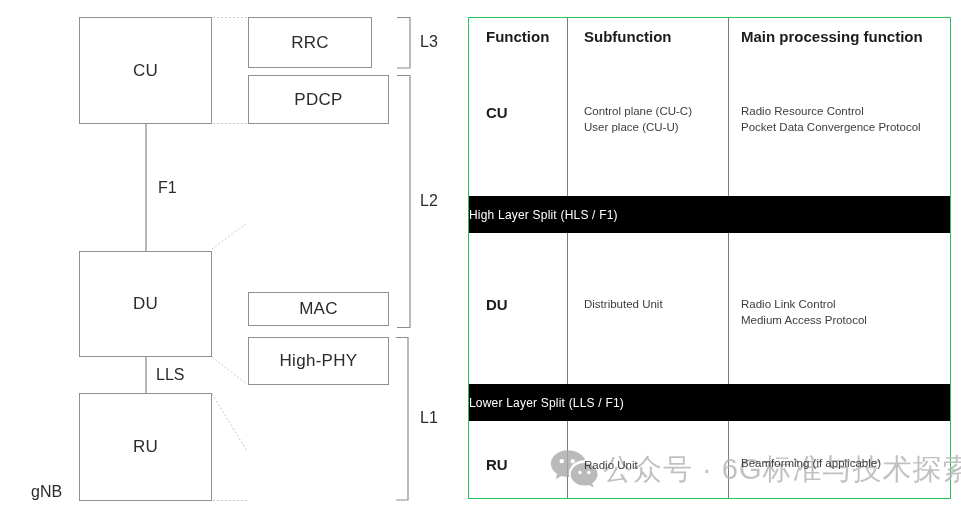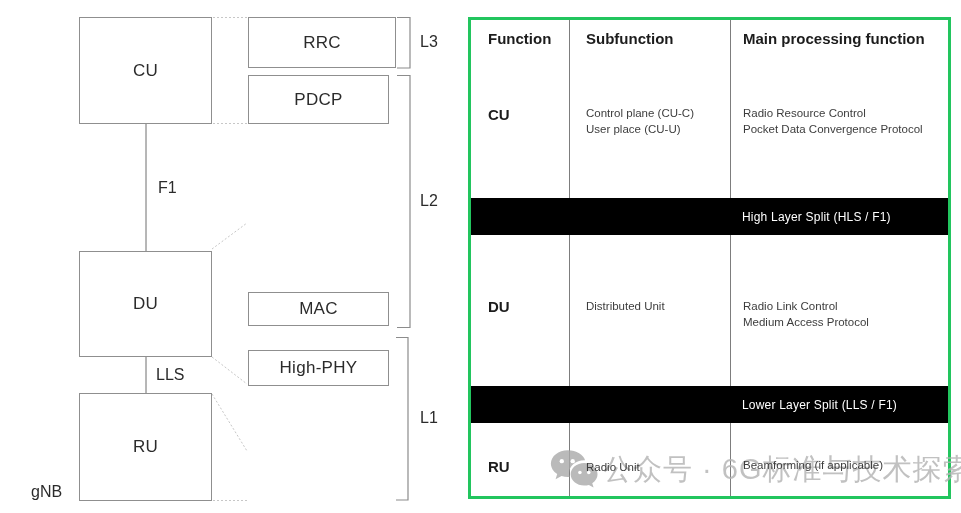--- a/index.html
+++ b/index.html
@@ -14,30 +14,30 @@
   .bracket{stroke:#8c8c8c;fill:none;stroke-width:1.2;}
   .box{
     position:absolute;border:1px solid #8f8f8f;background:#fff;
     display:flex;align-items:center;justify-content:center;
     font-size:17px;color:#2b2b2b;letter-spacing:.3px;box-sizing:border-box;z-index:1;
   }
   .flabel{position:absolute;font-size:16px;color:#2b2b2b;z-index:1;text-align:right;}
   
   .tbl{
     position:absolute;left:468px;top:17px;width:483px;height:482px;
-    border:3px solid #22c55e;box-sizing:border-box;background:transparent;
+    border:1px solid #22c55e;box-sizing:border-box;background:transparent;
   }
   .vline{position:absolute;top:0;bottom:0;width:1px;background:#7d7d7d;z-index:0;}
   .th{position:absolute;font-size:15px;font-weight:bold;color:#1c1c1c;white-space:nowrap;z-index:2;}
   .fn{position:absolute;font-size:15px;font-weight:bold;color:#1c1c1c;z-index:2;}
   .cell{position:absolute;font-size:11.5px;color:#3d3d3d;line-height:16px;white-space:nowrap;z-index:2;}
   .bar{
     position:absolute;left:0;right:0;background:#000000;color:#ffffff;
     display:flex;align-items:center;font-size:12px;letter-spacing:.2px;
-    padding-left:271px;box-sizing:border-box;z-index:3;white-space:nowrap;
+    box-sizing:border-box;z-index:3;white-space:nowrap;
   }
   
   .watermark{
     position:absolute;left:549px;top:447px;display:flex;align-items:center;gap:5px;
     z-index:1;color:#b2b2b2;opacity:.8;pointer-events:none;white-space:nowrap;
   }
   .watermark .wm-text{font-size:29px;letter-spacing:1px;}
 </style>
 </head>
 <body>
@@ -55,24 +55,24 @@
     <line class="dots" x1="212" y1="394" x2="247" y2="451"></line>
     <path class="bracket" d="M397 17.5 H410 V68 H397"></path>
     <path class="bracket" d="M397 75.5 H410 V327.5 H397"></path>
     <path class="bracket" d="M396 337.5 H408 V500 H396"></path>
   </svg>
 
   <div class="box" style="left:79px;top:17px;width:133px;height:107px">CU</div>
   <div class="box" style="left:79px;top:251px;width:133px;height:106px">DU</div>
   <div class="box" style="left:79px;top:393px;width:133px;height:108px">RU</div>
 
-  <div class="box" style="left:248px;top:17px;width:148px;height:51px">RRC</div>
+  <div class="box" style="left:248px;top:17px;width:124px;height:51px">RRC</div>
   <div class="box" style="left:248px;top:75px;width:141px;height:49px">PDCP</div>
   <div class="box" style="left:248px;top:292px;width:141px;height:34px">MAC</div>
-  <div class="box" style="left:248px;top:350px;width:141px;height:36px">High-PHY</div>
+  <div class="box" style="left:248px;top:337px;width:141px;height:48px">High-PHY</div>
 
   <div class="flabel" style="left:158px;top:179px">F1</div>
   <div class="flabel" style="left:156px;top:366px">LLS</div>
   <div class="flabel" style="left:420px;top:33px">L3</div>
   <div class="flabel" style="left:420px;top:192px">L2</div>
   <div class="flabel" style="left:420px;top:409px">L1</div>
   <div class="flabel" style="left:31px;top:483px">gNB</div>
 
   <div class="tbl">
     <div class="vline" style="left:98px"></div>

